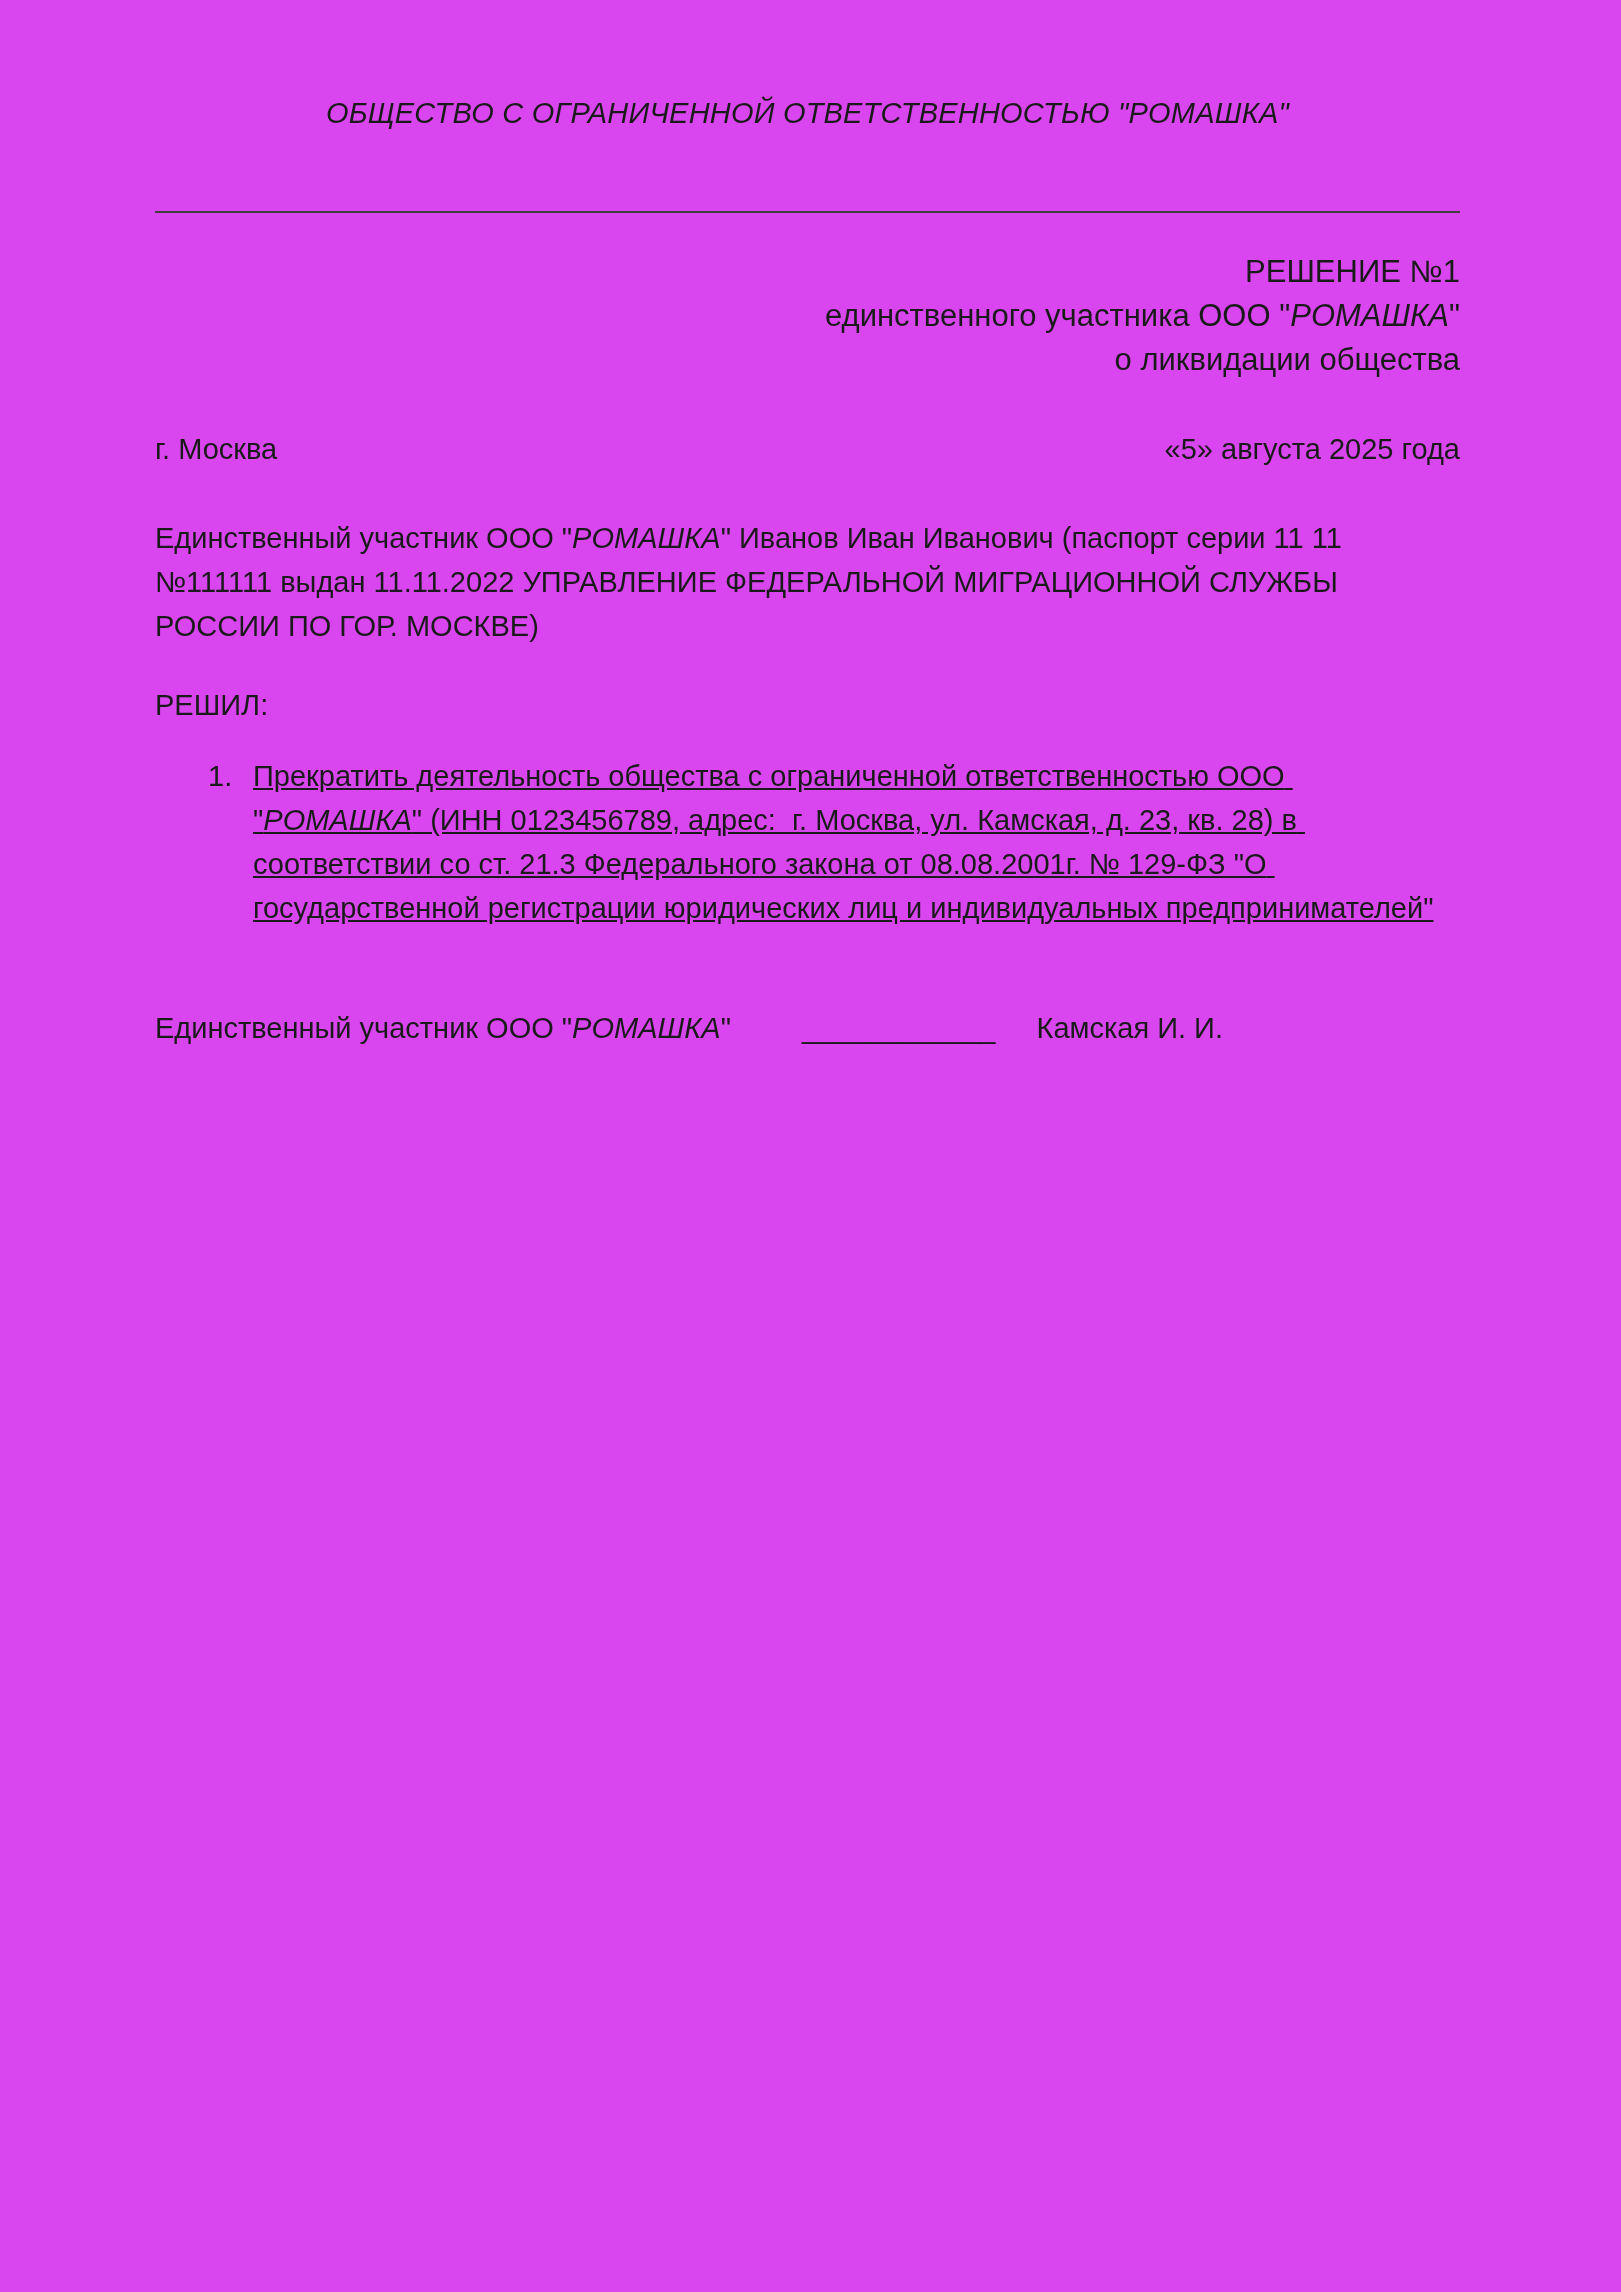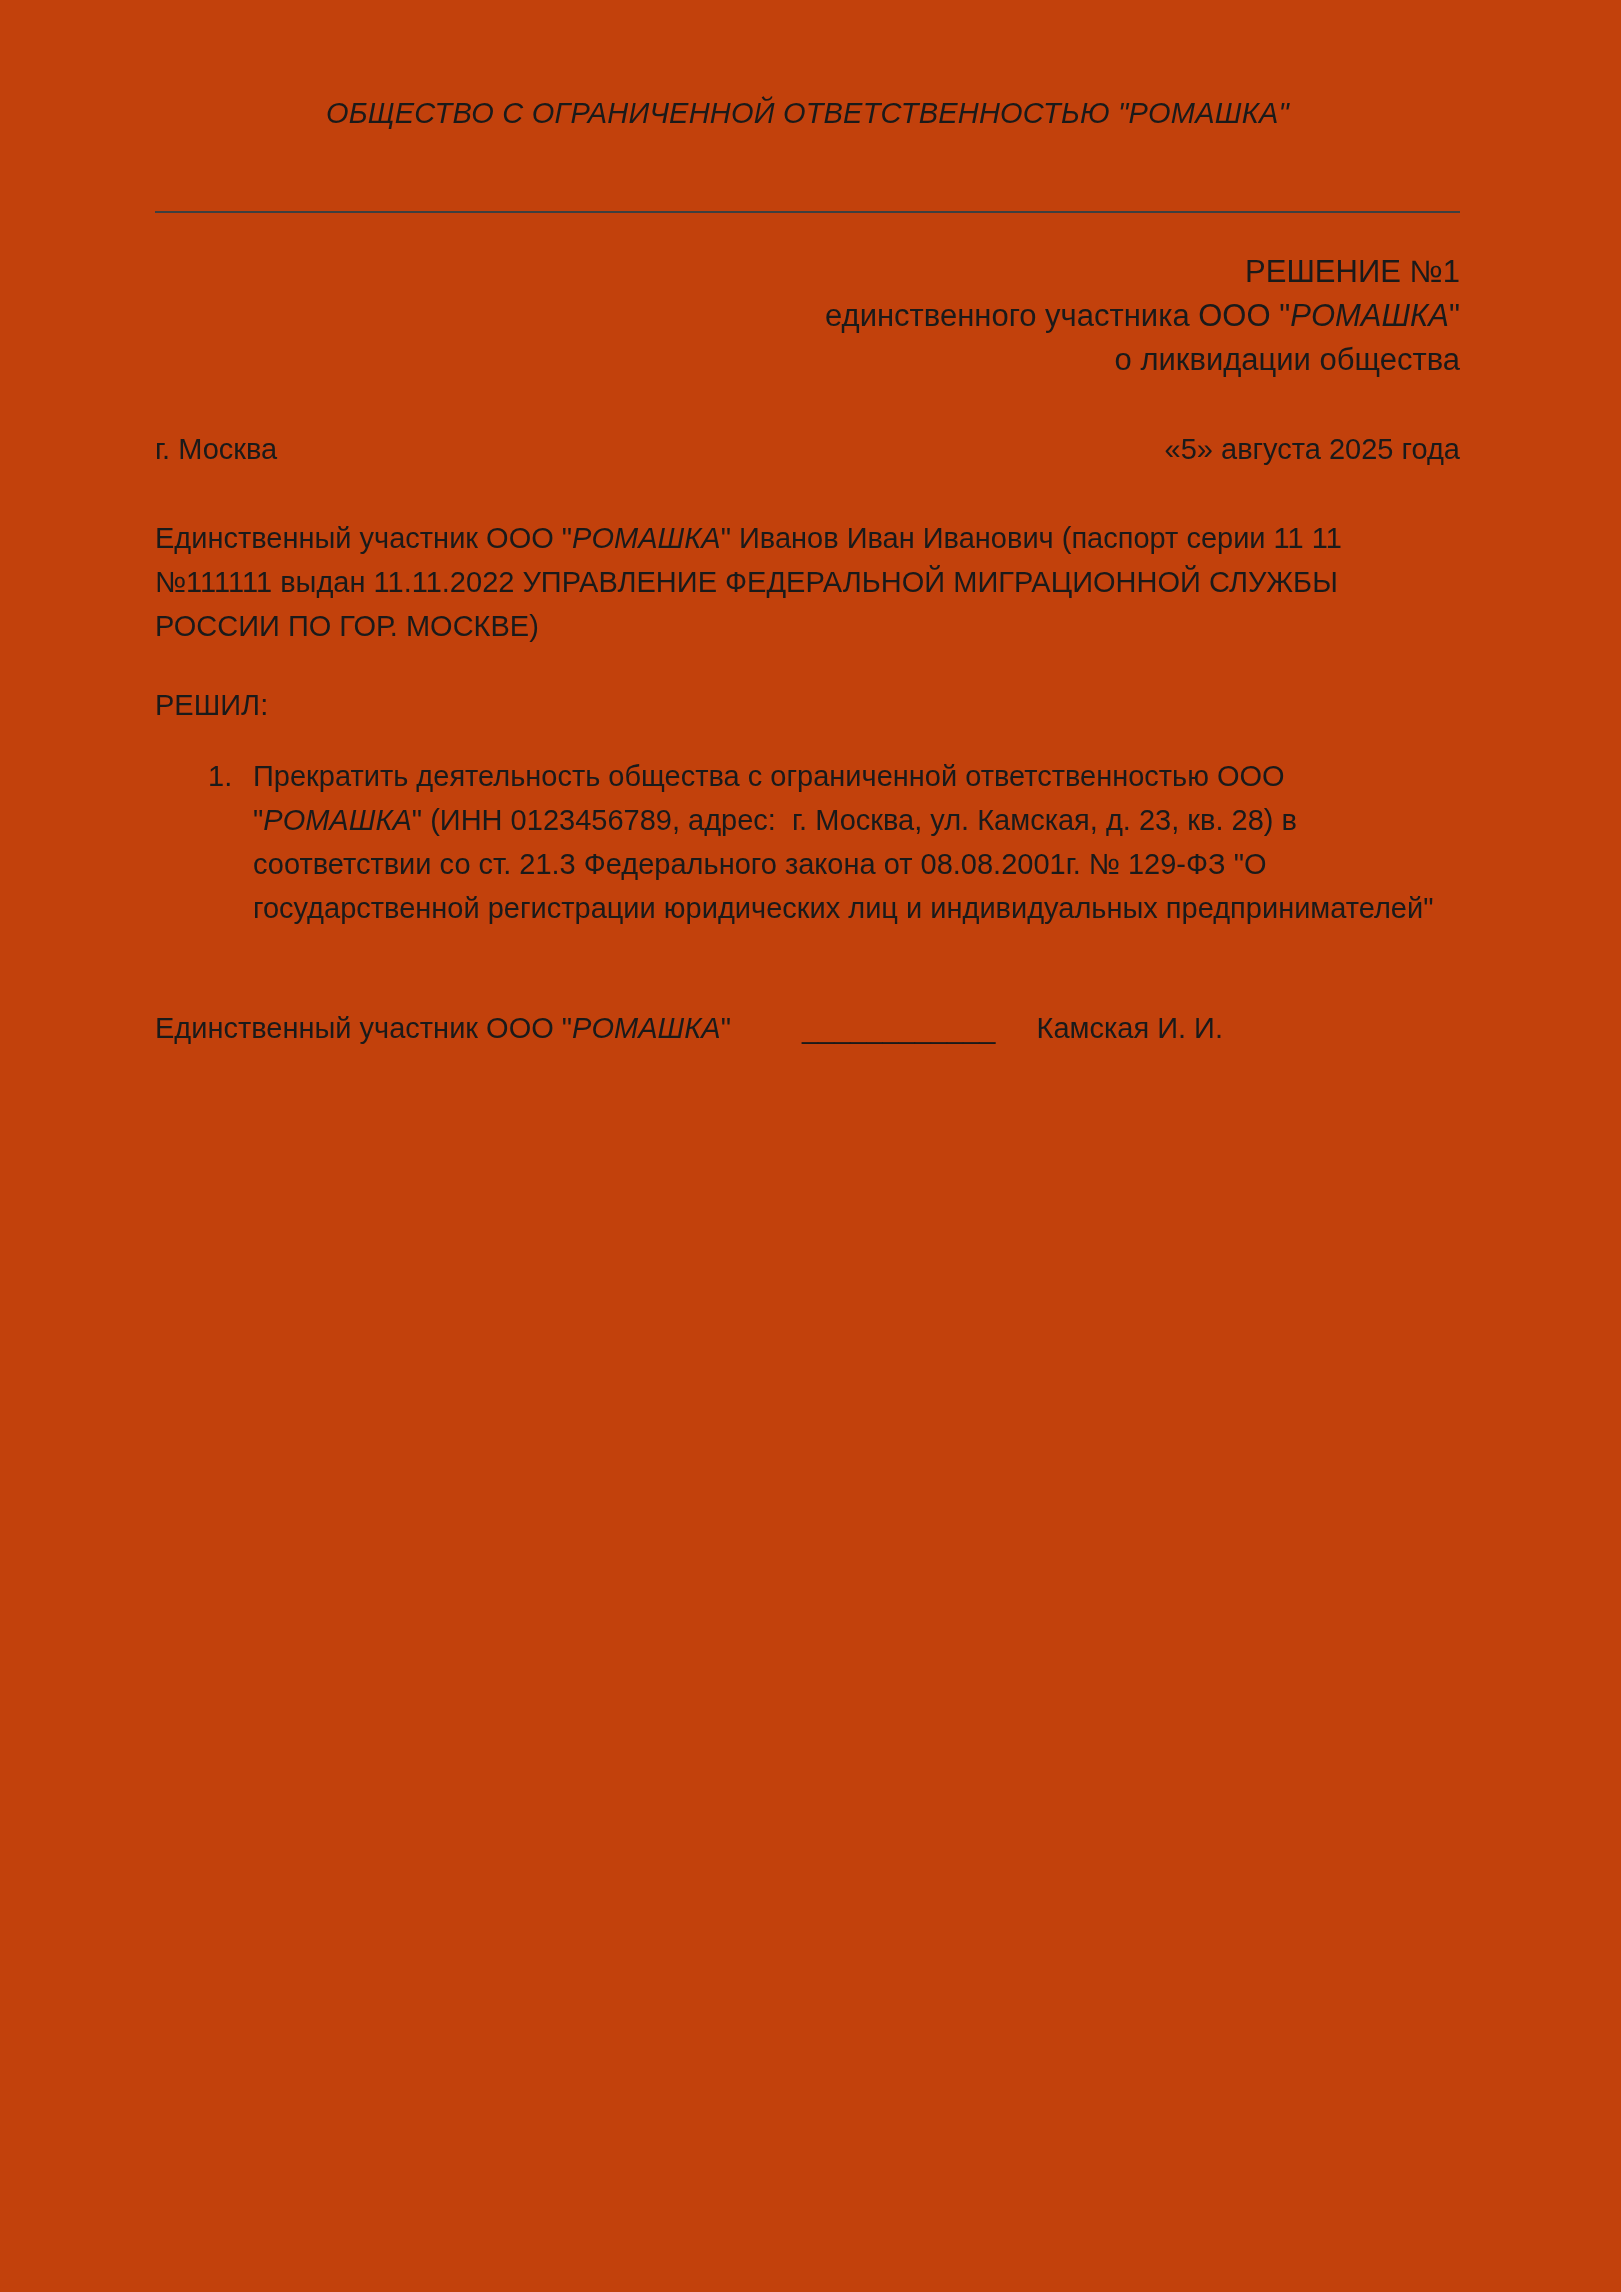--- a/index.html
+++ b/index.html
@@ -1,21 +1,21 @@
 <!DOCTYPE html>
 <html><head>
 <meta charset="utf-8">
 <style>
   * { box-sizing: border-box; margin: 0; padding: 0; }
   html, body { background: #ffffff; }
   .page {
     position: relative;
     width: 1621px;
     height: 2293px;
-    background: #c2410c;
+    background: #d946ef;
     color: #1a1a1a;
     font-family: "Liberation Sans", "DejaVu Sans", sans-serif;
     font-size: 29px;
     padding: 94px 161px 0 155px;
     overflow: hidden;
   }
   .company-header {
     text-align: center;
     font-size: 29px;
     font-style: italic;
@@ -51,21 +51,21 @@
     margin-top: 35px;
     line-height: 44px;
   }
   .resolution {
     margin-top: 27.4px;
     display: flex;
     line-height: 44px;
     padding-left: 53px;
   }
   .res-number { width: 45px; flex-shrink: 0; }
-  .res-text { flex: 1; white-space: pre-wrap; }
+  .res-text { flex: 1; white-space: pre-wrap; text-decoration: underline; }
   .signature {
     margin-top: 76px;
     display: flex;
     align-items: baseline;
     line-height: 44px;
   }
   .sig-line { margin-left: 71px; margin-right: 41px; white-space: nowrap; }
   .i { font-style: italic; }
 </style>
 </head>

